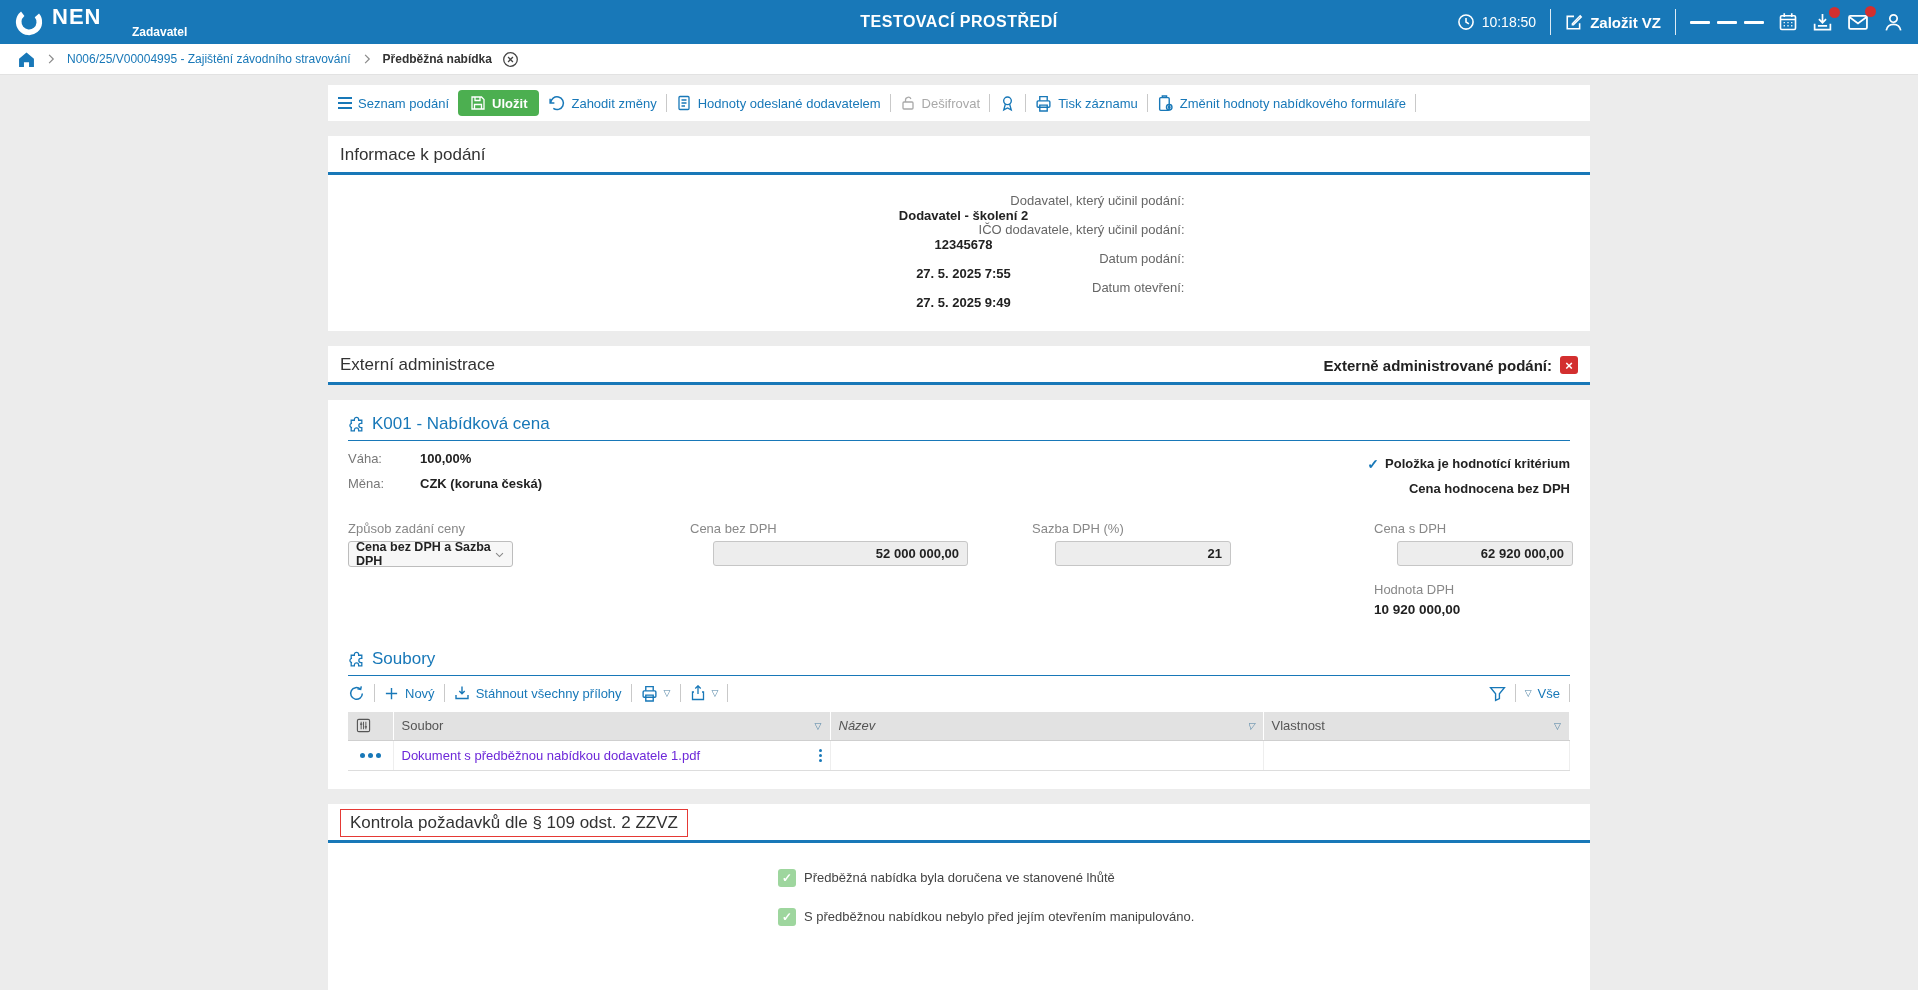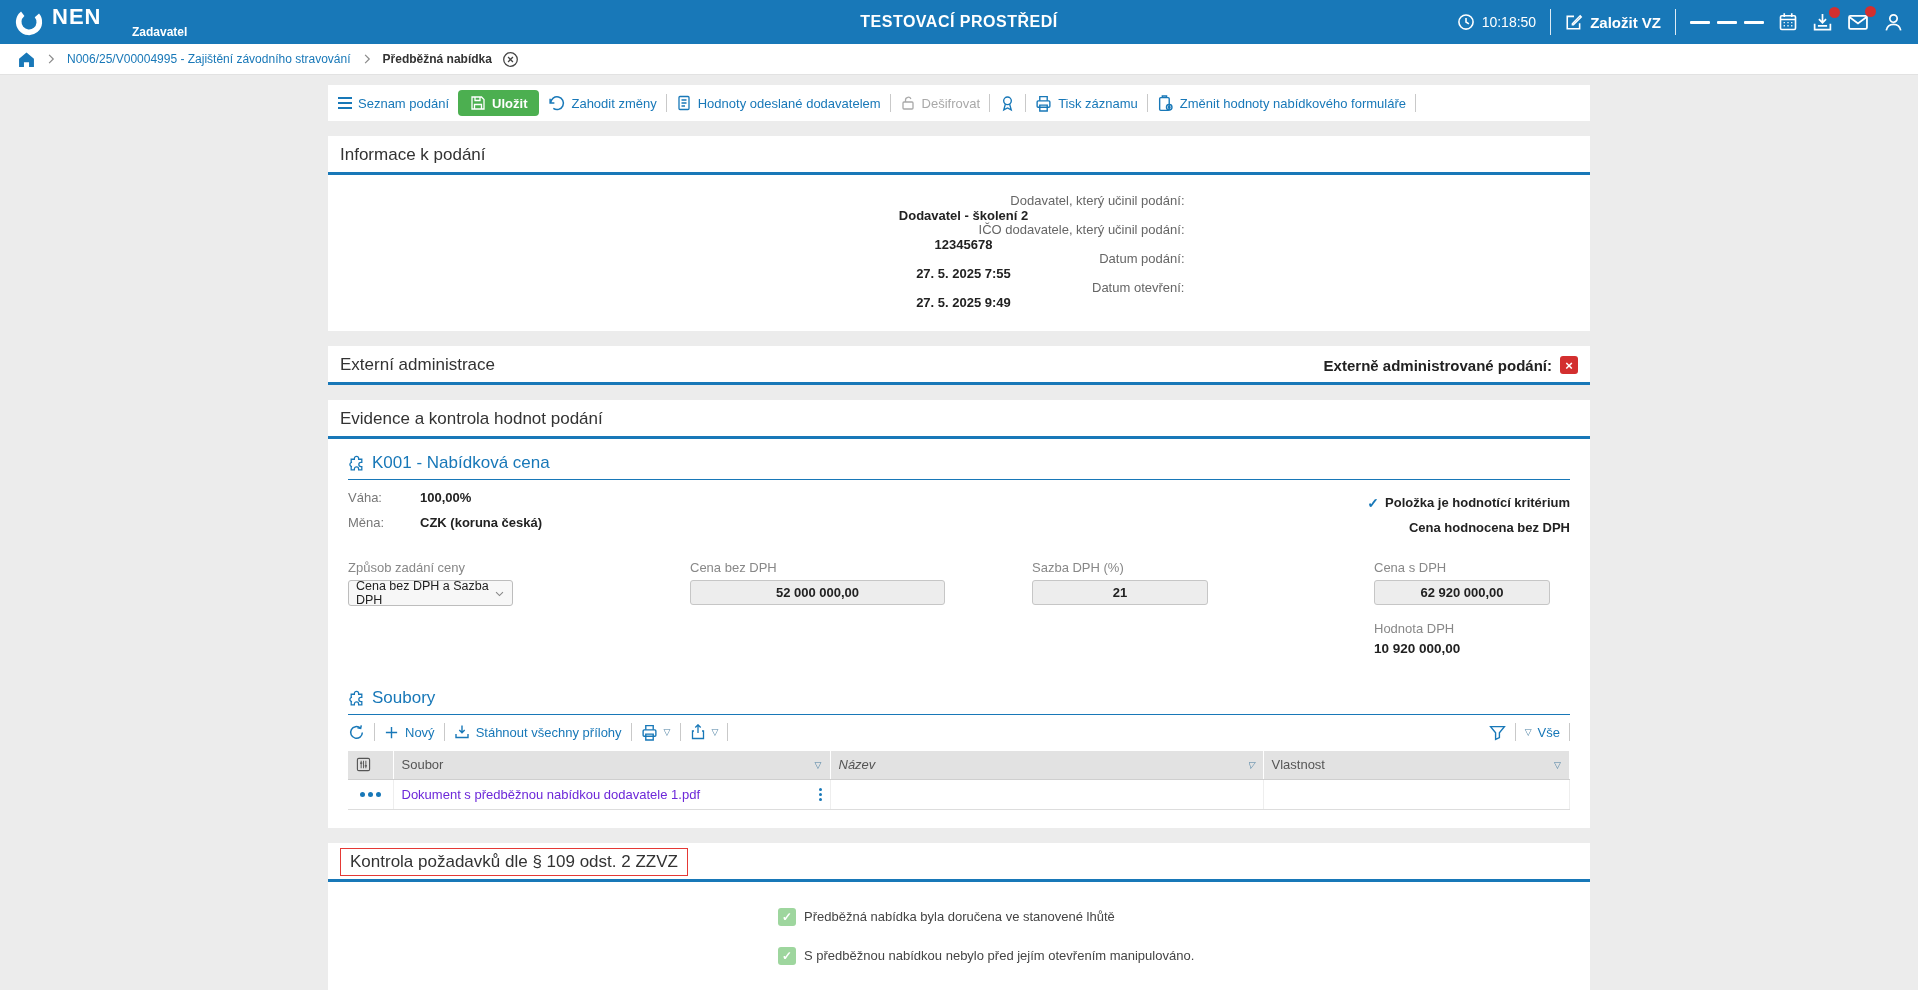--- a/index.html
+++ b/index.html
@@ -72,24 +72,24 @@
   .kvalue { font-weight:bold; color:#222; }
   .k-right { margin-left:auto; text-align:right; font-size:13px; }
   .k-check { display:flex; justify-content:flex-end; align-items:center; gap:6px;
     font-weight:bold; color:#222; height:25px; }
   .k-check .tick { color:#1878b8; font-weight:bold; font-size:14px; }
   .k-note { font-weight:bold; color:#222; height:25px; line-height:25px; }
 
   .formgrid { display:grid; grid-template-columns:342px 342px 342px 1fr; margin-top:20px; }
   .ctrl-label { font-size:13px; color:#888; margin-bottom:5px; }
   .numinput { height:25px; background:#ededed; border:1px solid #c6c6c6; border-radius:3px;
-    text-align:center; font-weight:bold; font-size:13px; color:#222; padding:0 8px;
-    font-family:"Liberation Sans", sans-serif; }
+    text-align:right; font-weight:bold; font-size:13px; color:#222; padding:0 8px;
+    font-family:"Liberation Sans", sans-serif;margin-left:23px; }
   .selectbox { width:165px; height:26px; border:1px solid #bdbdbd; border-radius:3px;
-    background:#f7f7f7; display:flex; align-items:center; font-size:12.5px; font-weight:normal;
+    background:#f7f7f7; display:flex; align-items:center; font-size:12.5px; font-weight:bold;
     color:#222; padding:0 7px; cursor:pointer; }
   .selectbox .chev { margin-left:auto; color:#888; }
   .dph-total { margin-top:16px; }
   .dph-total .val { font-size:13.5px; font-weight:bold; color:#222; margin-top:3px; }
 
   
   .files-toolbar { display:flex; align-items:center; gap:9px; padding:8px 0 10px; font-size:13px; }
   .tri { font-size:9px; color:#4d80a3; }
   .table { width:100%; border-collapse:collapse; font-size:13px; }
   .table th { background:#e2e2e2; color:#555; font-weight:normal; text-align:left;
@@ -323,23 +323,20 @@
     <div class="sec-head">
       <span class="sec-title">Externí administrace</span>
       <span class="ext-right">
         <span>Externě administrované podání:</span>
         <span class="xbox">×</span>
       </span>
     </div>
   </section>
 
   <section class="card">
-    <div class="sec-head">
-      <span class="sec-title">Evidence a kontrola hodnot podání</span>
-    </div>
 
     <div class="block">
       <div class="blk-title">
         <span>
           <svg width="17" height="17" viewBox="0 0 16 16" fill="none" stroke="#1878b8" stroke-width="1.2">
             <path d="M6 3.2a2 2 0 0 1 4 0V4h3v3h-.8a2 2 0 0 0 0 4h.8v3h-3v-.8a2 2 0 0 0-4 0V14H3v-3h.8a2 2 0 0 1 0-4H3V4h3z"></path>
           </svg>
         </span>
         <span>K001 - Nabídková cena</span>
       </div>

